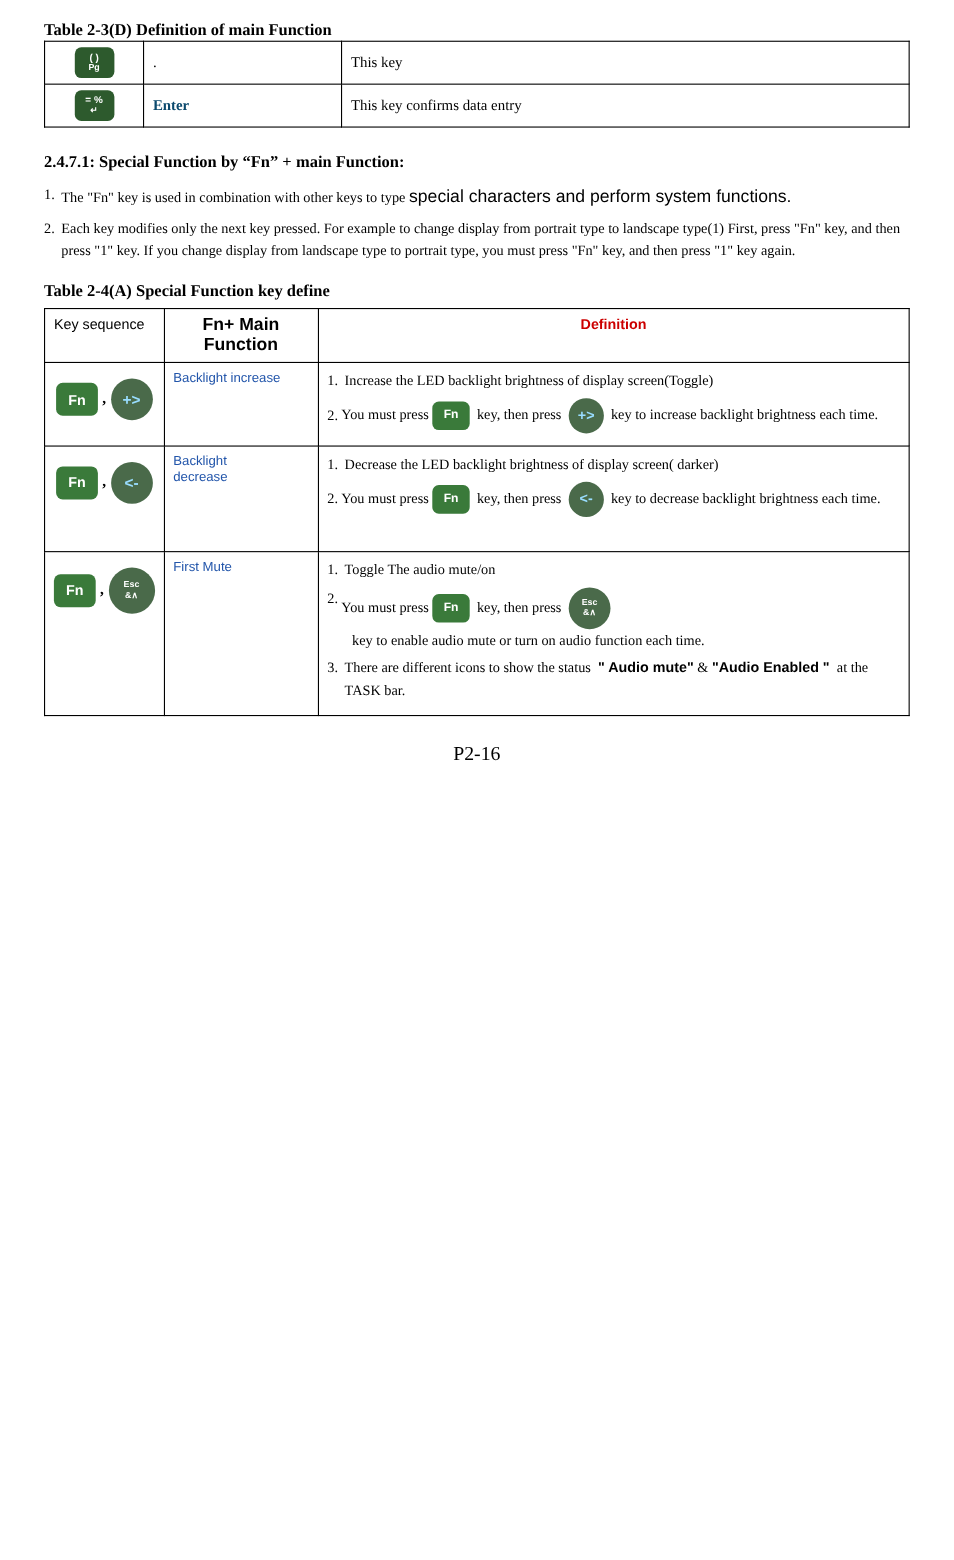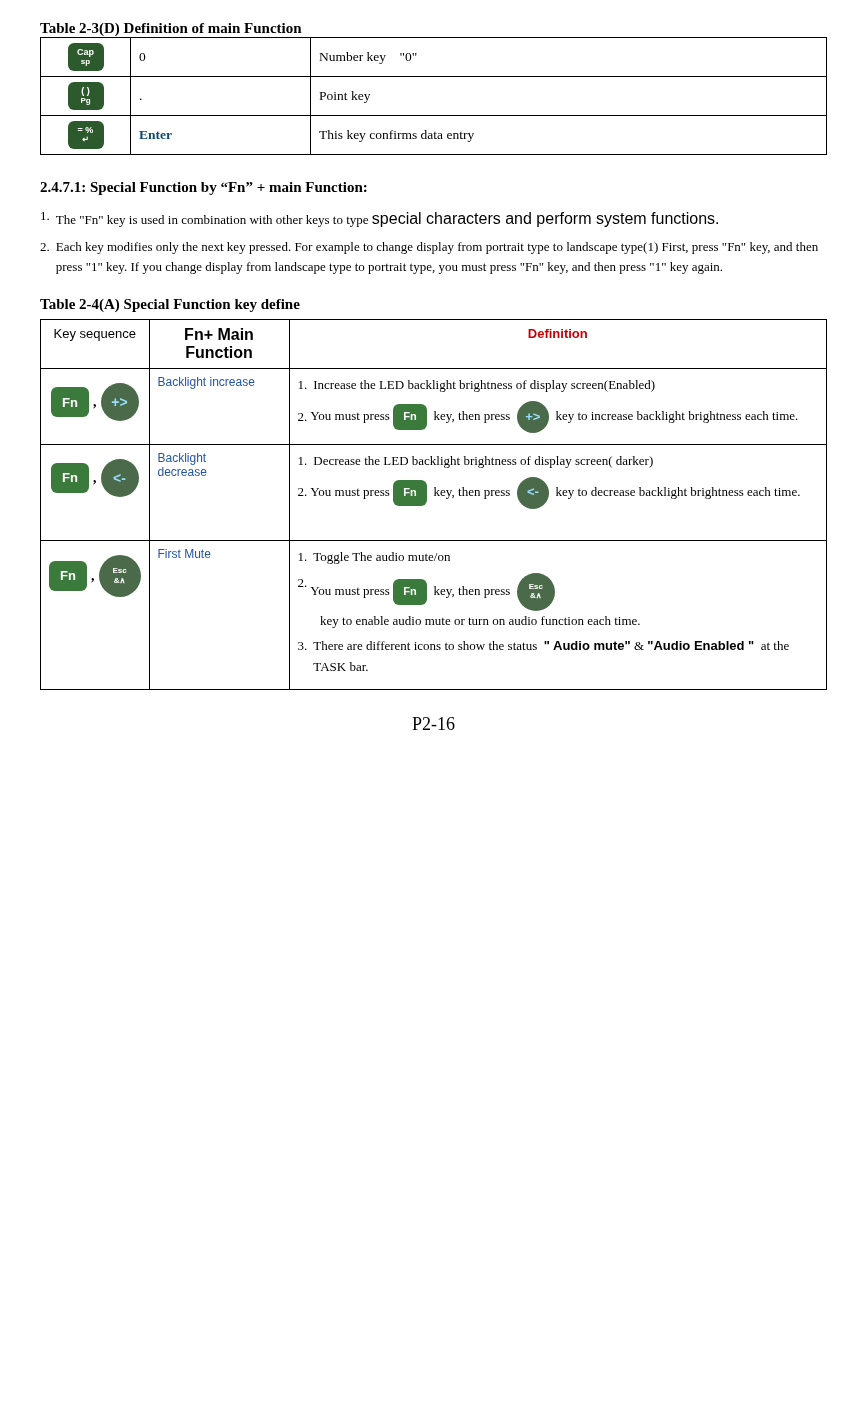--- a/index.html
+++ b/index.html
@@ -103,21 +103,21 @@
       vertical-align: top;
     }
     .table-main thead th {
       background: #fff;
       font-size: 13px;
       font-weight: bold;
       font-family: Arial, sans-serif;
     }
     .table-main thead th:first-child {
       width: 90px;
-      text-align: center;
+      text-align: left;
       font-weight: normal;
     }
     .table-main thead th:nth-child(2) {
       width: 140px;
     }
     .table-main thead th:nth-child(3) {
       text-align: center;
       color: #cc0000;
       font-size: 14px;
     }
@@ -280,43 +280,31 @@
       text-align: center;
     }
   </style>
 </head>
 <body>
 
 <div class="section-title">Table 2-3(D) Definition of main Function</div>
 
 <table class="table-2-3d">
   <tbody>
-    <tr>
-      <td>
-        <div class="key-row">
-          <div class="key-img dark-green" style="font-size:9px; line-height:1.1; text-align:center; width:36px; height:28px; border-radius:6px; flex-direction:column; display:flex; align-items:center; justify-content:center;">
-            <span style="font-size:9px;">Cap</span>
-            <span style="font-size:8px;">sp</span>
-          </div>
-        </div>
-      </td>
-      <td>0</td>
-      <td>Number key　"0"</td>
-    </tr>
     <tr>
       <td>
         <div class="key-row">
           <div class="key-img dark-green" style="font-size:9px; line-height:1.1; text-align:center; width:36px; height:28px; border-radius:6px; flex-direction:column; display:flex; align-items:center; justify-content:center;">
             <span style="font-size:9px;">( )</span>
             <span style="font-size:8px;">Pg</span>
           </div>
         </div>
       </td>
       <td>.</td>
-      <td>Point key</td>
+      <td>This key</td>
     </tr>
     <tr>
       <td>
         <div class="key-row">
           <div class="key-img dark-green" style="font-size:9px; line-height:1.1; text-align:center; width:36px; height:28px; border-radius:6px; flex-direction:column; display:flex; align-items:center; justify-content:center;">
             <span style="font-size:9px;">= %</span>
             <span style="font-size:8px;">↵</span>
           </div>
         </div>
       </td>
@@ -362,21 +350,21 @@
           <span class="comma">,</span>
           <div class="round-large">
             <span class="round-large-text">+&gt;</span>
           </div>
         </div>
       </td>
       <td class="fn-name-cell">Backlight increase</td>
       <td class="def-cell">
         <div class="numbered-item">
           <span class="num-label">1.</span>
-          <span class="item-content">Increase the LED backlight brightness of display screen(Enabled)</span>
+          <span class="item-content">Increase the LED backlight brightness of display screen(Toggle)</span>
         </div>
         <div class="numbered-item" style="margin-top:4px; align-items:center; flex-wrap:wrap; gap:3px;">
           <span class="num-label">2.</span>
           <span class="item-content">
             You must press
             <span class="inline-key-row">
               <span class="big-fn-key">Fn</span>
             </span>
             &nbsp;key, then press&nbsp;
             <span class="inline-key-row">

